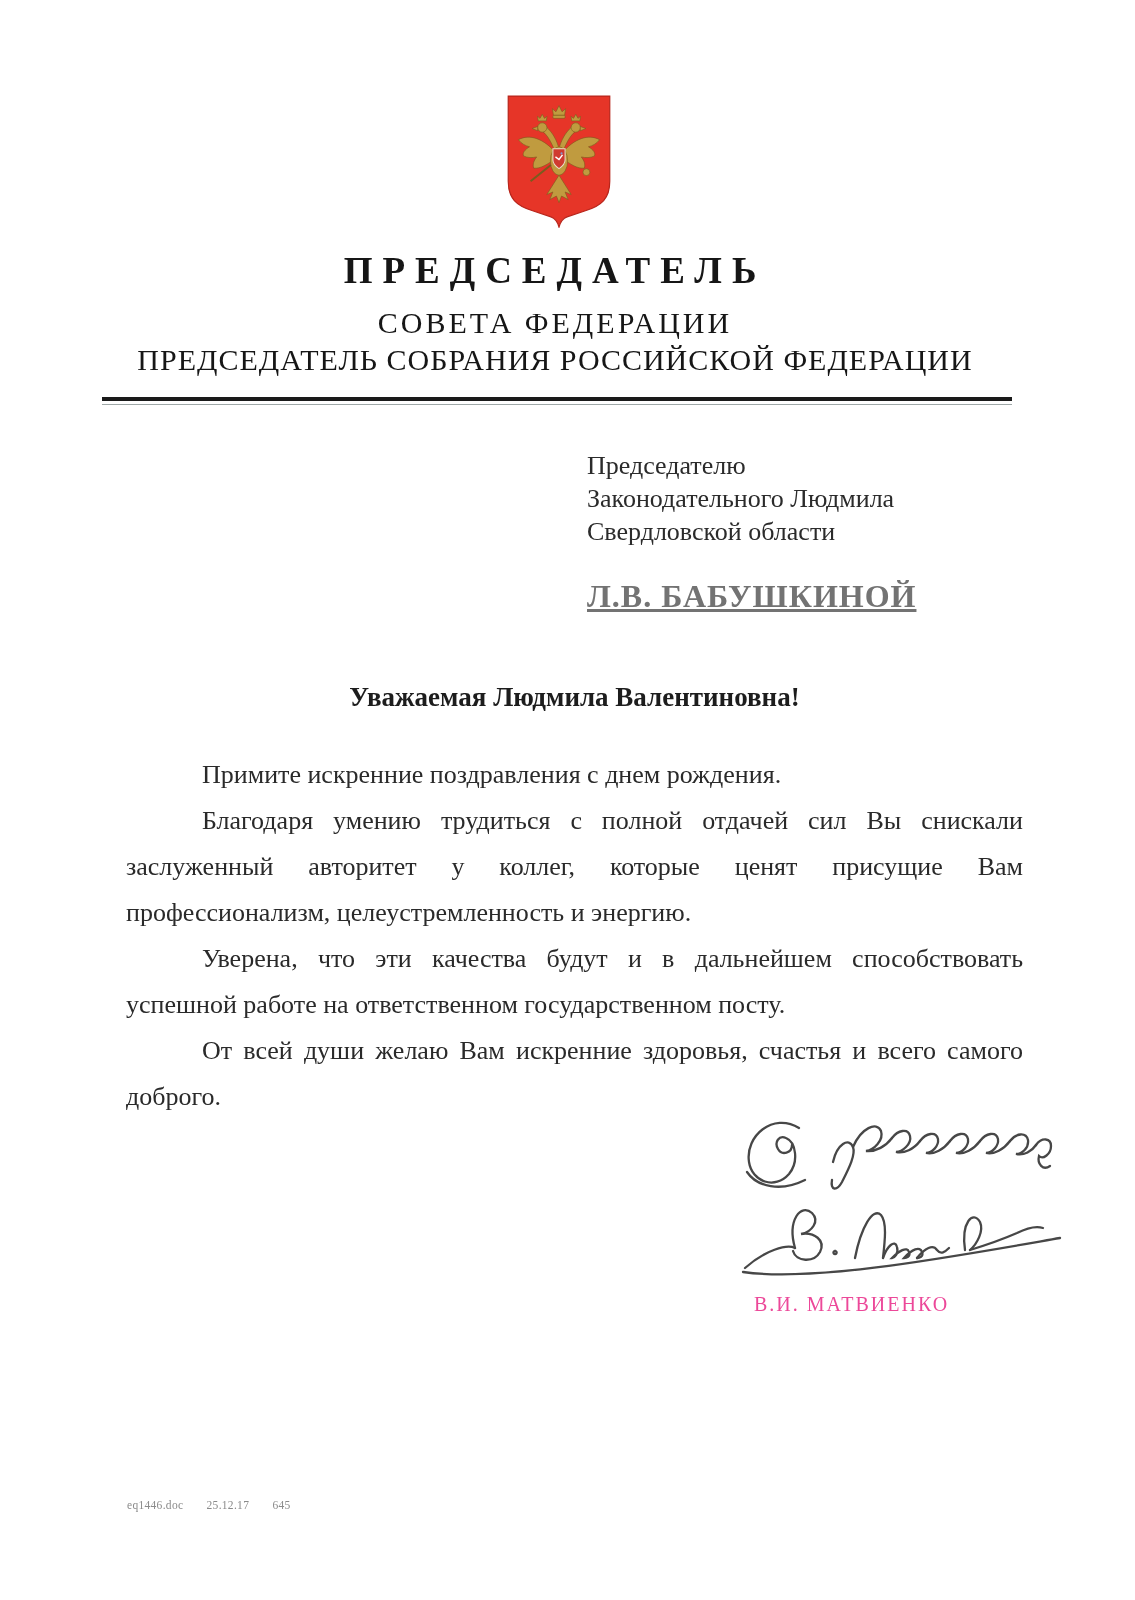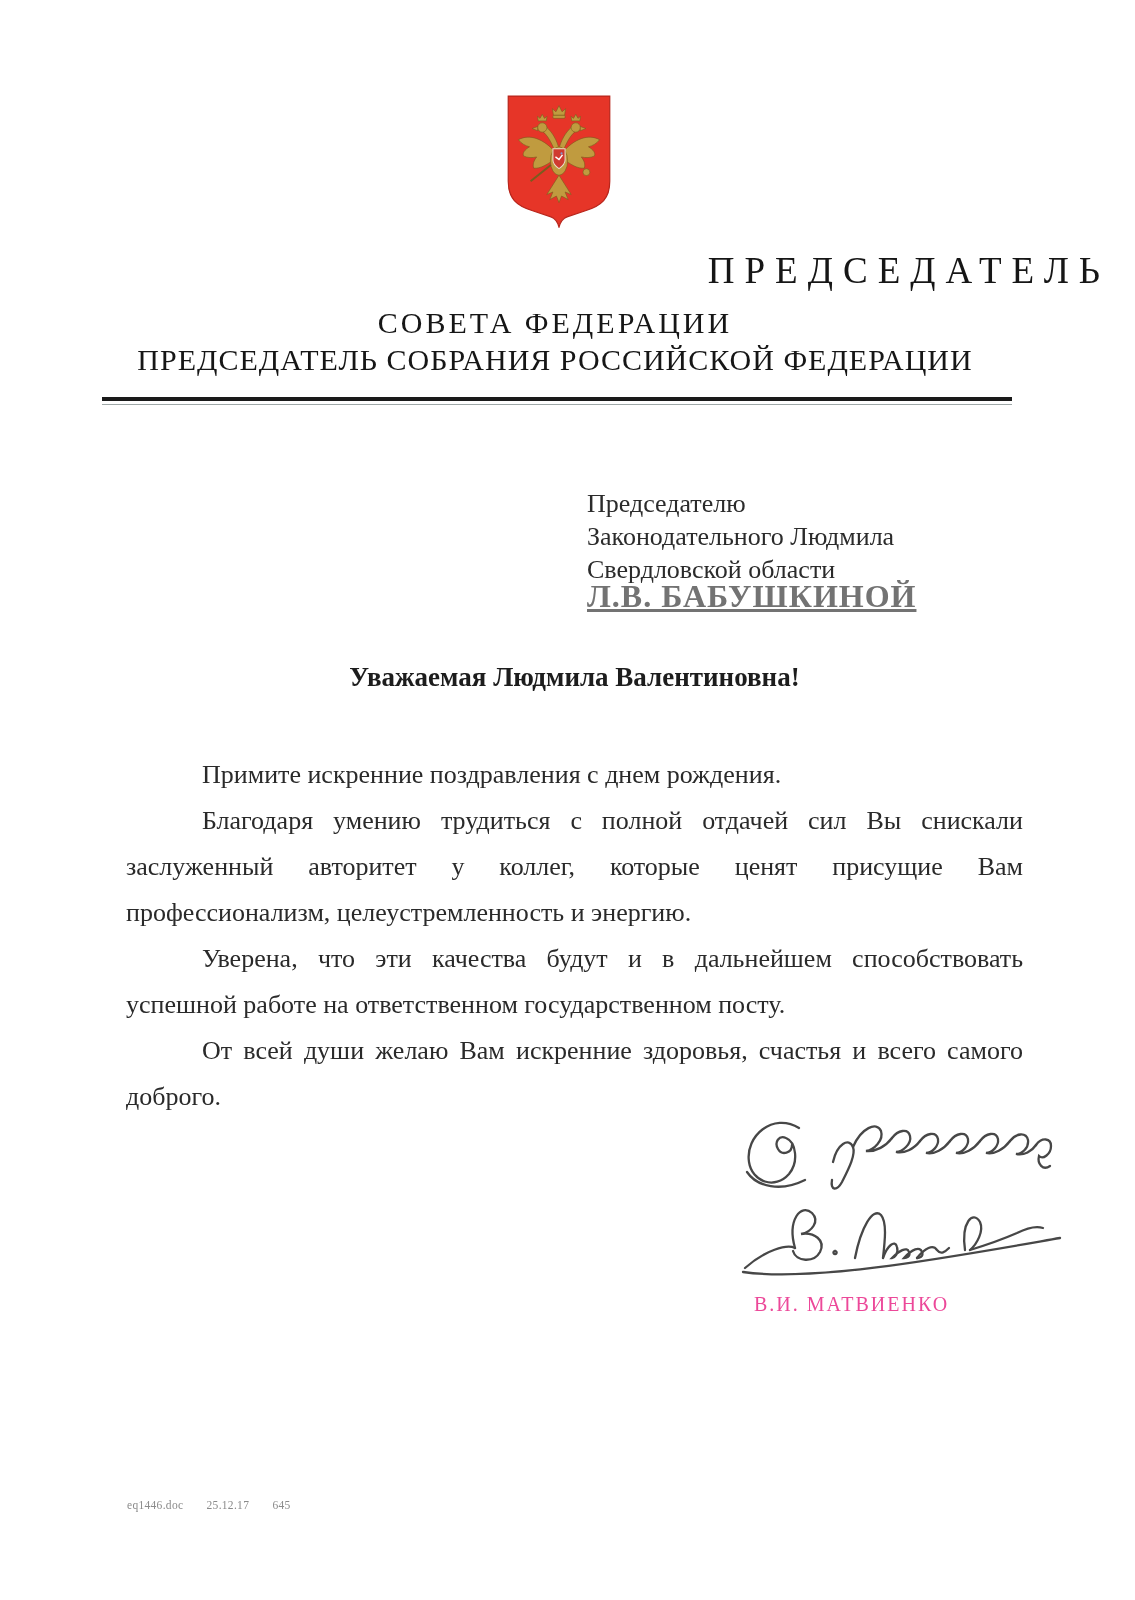--- a/index.html
+++ b/index.html
@@ -13,37 +13,37 @@
     overflow: hidden;
   }
   .emblem {
     position: absolute;
     left: 505px; top: 94px;
     width: 108px; height: 134px;
   }
   .hdr { position: absolute; left: 0; width: 1110px; text-align: center; color: #161616; }
   .hdr-title {
     top: 249px;
-    font-size: 37px; font-weight: normal; letter-spacing: 10px; text-align: right;
+    font-size: 37px; font-weight: bold; letter-spacing: 10px;
   }
   .hdr-sub1 { top: 306px; font-size: 30px; letter-spacing: 3px; }
   .hdr-sub2 { top: 343px; font-size: 30px; letter-spacing: 1px; }
   .divider { position: absolute; left: 102px; top: 397px; width: 910px; }
   .divider .thick { height: 4px; background: #1a1a1a; }
   .divider .thin  { height: 1px; background: #9fa8a8; margin-top: 3px; }
   .recipient {
     position: absolute; left: 587px; top: 449px;
-    font-size: 26px; line-height: 33px; color: #2b2b2b; margin-top: 38px;
+    font-size: 26px; line-height: 33px; color: #2b2b2b;
   }
   .recipient-name {
     position: absolute; left: 587px; top: 578px;
     font-size: 32px; font-weight: bold; letter-spacing: 1px; color: #737373; text-decoration: underline;
   }
   .salutation {
-    position: absolute; left: 126px; top: 662px; width: 897px;
+    position: absolute; left: 126px; top: 682px; width: 897px;
     text-align: center; font-size: 27px; font-weight: bold; color: #1d1d1d;
   }
   .letter-body {
     position: absolute; left: 126px; top: 752px; width: 897px;
     font-size: 26px; line-height: 46px; text-align: justify; color: #2a2a2a;
   }
   .letter-body p { margin: 0; text-indent: 76px; }
   .signature-block { position: absolute; left: 735px; top: 1100px; width: 335px; height: 200px; }
   .typed-name {
     position: absolute; left: 754px; top: 1293px;

